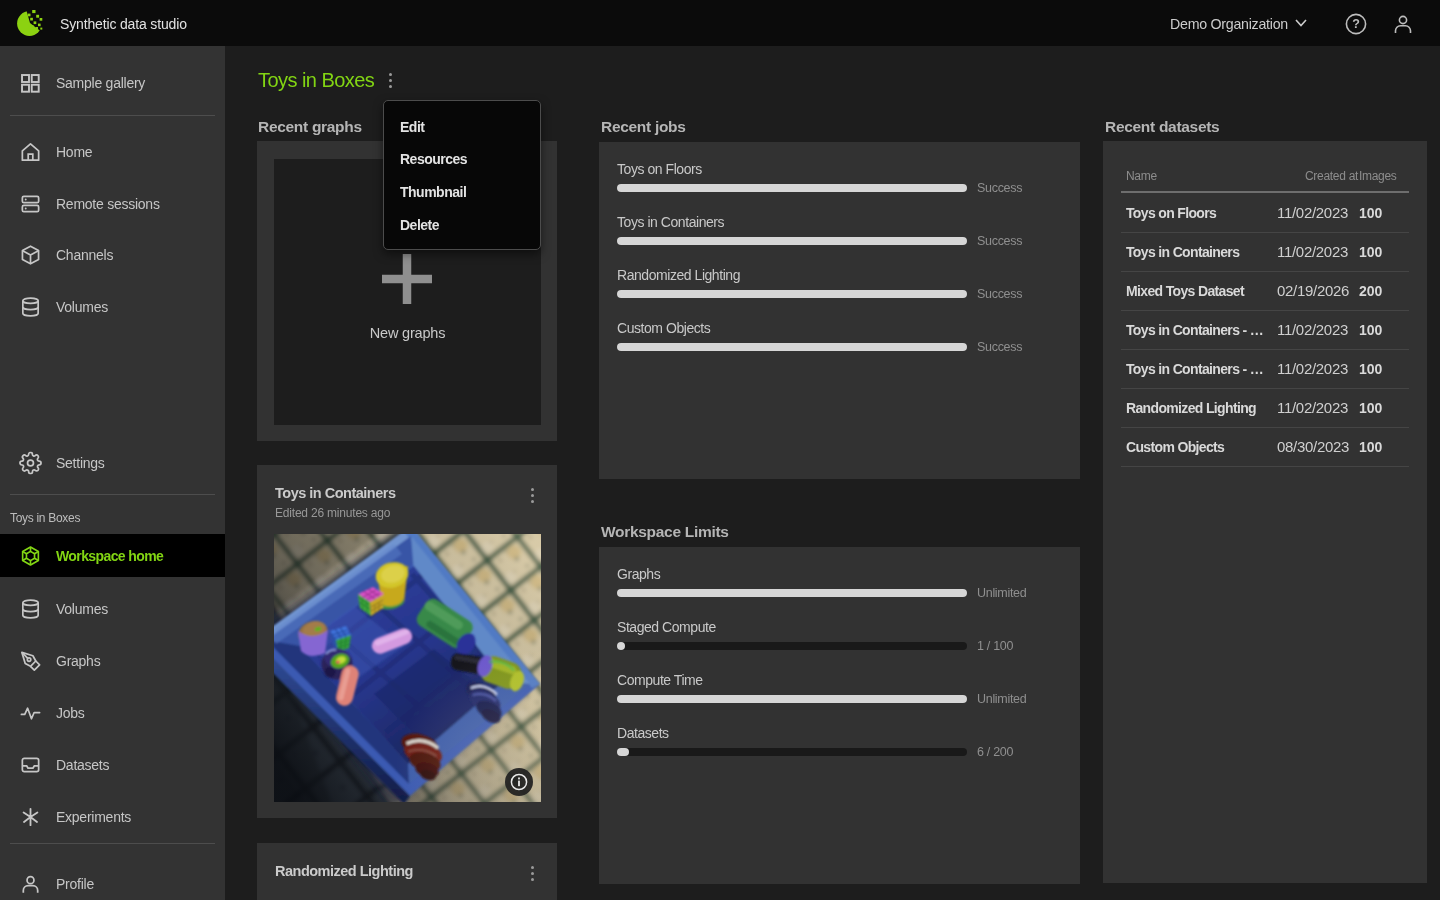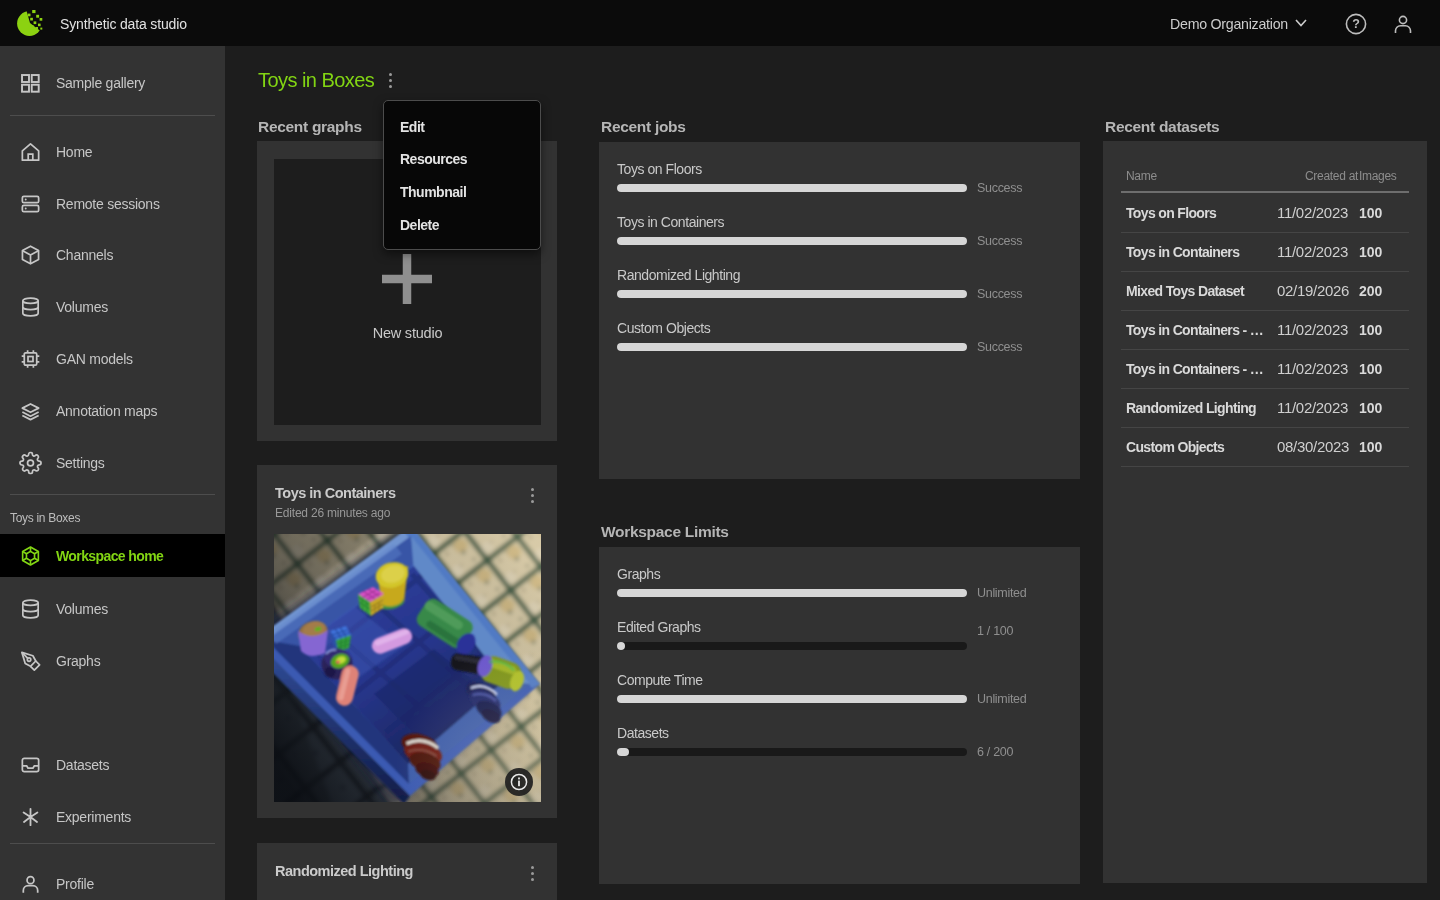--- a/index.html
+++ b/index.html
@@ -115,36 +115,20 @@
     <span class="lbl">Remote sessions</span>
   </div>
   <div class="sitem " style="top:235px;">
     <svg width="23" height="23" viewBox="0 0 24 24" fill="none" stroke="#c6c6c6" stroke-width="1.8">
         <ellipse cx="12" cy="5.5" rx="8" ry="2.8"></ellipse>
         <path d="M4 5.5 V18.5 c0 1.55 3.58 2.8 8 2.8 s8 -1.25 8 -2.8 V5.5"></path>
         <path d="M4 12 c0 1.55 3.58 2.8 8 2.8 s8 -1.25 8 -2.8"></path>
       </svg>
     <span class="lbl">Volumes</span>
   </div>
-  <div class="sitem " style="top:287px;">
-    <svg width="23" height="23" viewBox="0 0 24 24" fill="none" stroke="#c6c6c6" stroke-width="1.8">
-        <rect x="5.5" y="5.5" width="13" height="13" rx="1.5"></rect>
-        <rect x="9.4" y="9.4" width="5.2" height="5.2"></rect>
-        <path d="M9 5.4 V2.8 M15 5.4 V2.8 M9 21.2 V18.6 M15 21.2 V18.6 M5.4 9 H2.8 M5.4 15 H2.8 M21.2 9 H18.6 M21.2 15 H18.6"></path>
-      </svg>
-    <span class="lbl">GAN models</span>
-  </div>
-  <div class="sitem " style="top:339px;">
-    <svg width="23" height="23" viewBox="0 0 24 24" fill="none" stroke="#c6c6c6" stroke-width="1.8" stroke-linejoin="round">
-        <path d="M3.5 9 L12 4.6 L20.5 9 L12 13.4 Z"></path>
-        <path d="M3.5 13 L12 17.4 L20.5 13"></path>
-        <path d="M3.5 16.6 L12 21 L20.5 16.6"></path>
-      </svg>
-    <span class="lbl">Annotation maps</span>
-  </div>
   <div class="sitem " style="top:391px;">
     <svg width="23" height="23" viewBox="0 0 24 24" fill="none" stroke="#c6c6c6" stroke-width="1.8">
         <circle cx="12" cy="12" r="3.1"></circle>
         <path d="M19.4 15 a1.65 1.65 0 0 0 .33 1.82 l.06 .06 a2 2 0 1 1 -2.83 2.83 l-.06 -.06 a1.65 1.65 0 0 0 -1.82 -.33 a1.65 1.65 0 0 0 -1 1.51 V21 a2 2 0 1 1 -4 0 v-.09 A1.65 1.65 0 0 0 9 19.4 a1.65 1.65 0 0 0 -1.82 .33 l-.06 .06 a2 2 0 1 1 -2.83 -2.83 l.06 -.06 a1.65 1.65 0 0 0 .33 -1.82 a1.65 1.65 0 0 0 -1.51 -1 H3 a2 2 0 1 1 0 -4 h.09 A1.65 1.65 0 0 0 4.6 9 a1.65 1.65 0 0 0 -.33 -1.82 l-.06 -.06 a2 2 0 1 1 2.83 -2.83 l.06 .06 a1.65 1.65 0 0 0 1.82 .33 H9 a1.65 1.65 0 0 0 1 -1.51 V3 a2 2 0 1 1 4 0 v.09 a1.65 1.65 0 0 0 1 1.51 a1.65 1.65 0 0 0 1.82 -.33 l.06 -.06 a2 2 0 1 1 2.83 2.83 l-.06 .06 a1.65 1.65 0 0 0 -.33 1.82 V9 a1.65 1.65 0 0 0 1.51 1 H21 a2 2 0 1 1 0 4 h-.09 a1.65 1.65 0 0 0 -1.51 1 Z"></path>
       </svg>
     <span class="lbl">Settings</span>
   </div>
   <div class="sdiv" style="top:448px;"></div>
   <div id="wslabel">Toys in Boxes</div>
   <div class="sitem sactive" style="top:488px; height:43px;">
@@ -165,20 +149,26 @@
   </div>
   <div class="sitem " style="top:588.5px;">
     <svg width="23" height="23" viewBox="0 0 24 24" fill="none" stroke="#c6c6c6" stroke-width="1.8" stroke-linejoin="round">
         <path d="M3 3 L14.5 6.5 L17.5 12 L12 17.5 L6.5 14.5 Z"></path>
         <path d="M12 17.5 L16 21.5 L21.5 16 L17.5 12"></path>
         <circle cx="10.5" cy="10.5" r="1.8"></circle>
         <path d="M3.5 3.5 L9.2 9.2"></path>
       </svg>
     <span class="lbl">Graphs</span>
   </div>
+  <div class="sitem " style="top:640.5px;">
+    <svg width="23" height="23" viewBox="0 0 24 24" fill="none" stroke="#c6c6c6" stroke-width="1.8">
+        <path d="M2.5 13.5 H6 L9 7 L13 18 L15.8 11.5 H21.5" stroke-linejoin="round" stroke-linecap="round"></path>
+      </svg>
+    <span class="lbl">Jobs</span>
+  </div>
   <div class="sitem " style="top:692.5px;">
     <svg width="23" height="23" viewBox="0 0 24 24" fill="none" stroke="#c6c6c6" stroke-width="1.8">
         <rect x="3.5" y="5" width="17" height="14" rx="2"></rect>
         <path d="M3.5 13 H8 l1.4 2.2 h5.2 L16 13 h4.5"></path>
       </svg>
     <span class="lbl">Datasets</span>
   </div>
   <div class="sitem " style="top:744.5px;">
     <svg width="23" height="23" viewBox="0 0 24 24" fill="none" stroke="#c6c6c6" stroke-width="1.9" stroke-linecap="round">
         <path d="M12 3.5 V12 M12 12 L4.8 7.2 M12 12 L19.2 7.2 M12 12 L5.2 17.2 M12 12 L18.8 17.2 M12 12 V20.5"></path>
@@ -204,21 +194,21 @@
 <div class="h2" style="left:258px; top:117px;">Recent graphs</div>
 <div class="h2" style="left:601px; top:117px;">Recent jobs</div>
 <div class="h2" style="left:601px; top:522px;">Workspace Limits</div>
 <div class="h2" style="left:1105px; top:117px;">Recent datasets</div>
 
 <div class="panel" style="left:257px; top:141px; width:300px; height:300px;">
   <div id="inner-new">
     <svg id="plus" width="52" height="52" viewBox="0 0 52 52">
         <path d="M26 1 V51 M1 26 H51" stroke="#8f8f8f" stroke-width="8.5"></path>
       </svg>
-    <div id="newgraph-lbl">New studio</div>
+    <div id="newgraph-lbl">New graphs</div>
   </div>
 </div>
 
 <div class="panel" style="left:257px; top:465px; width:300px; height:353px;">
   <div class="cardtitle" style="top:19px;">Toys in Containers</div>
   <div class="cardsub" style="top:41px;">Edited 26 minutes ago</div>
   <div class="dots3" style="left:274px; top:23px;">
       <span></span>
       <span></span>
       <span></span>
@@ -435,25 +425,25 @@
       <span class="fill" style="width:350px;"></span>
     </div>
   <div class="barval" style="top:197px;">Success</div>
 </div>
 <div class="panel" style="left:599px; top:547px; width:481px; height:337px;">
   <div class="rowlbl" style="top:18px;">Graphs</div>
   <div class="bar" style="top:42px;">
       <span class="fill" style="width:350px;"></span>
     </div>
   <div class="barval" style="top:38px;">Unlimited</div>
-  <div class="rowlbl" style="top:71px;">Edited Graphs</div>
+  <div class="rowlbl" style="top:71px;">Staged Compute</div>
   <div class="bar" style="top:95px;">
       <span class="fill" style="width:8px;"></span>
     </div>
-  <div class="barval" style="top:76px;">1 / 100</div>
+  <div class="barval" style="top:91px;">1 / 100</div>
   <div class="rowlbl" style="top:124px;text-align:right;">Compute Time</div>
   <div class="bar" style="top:148px;">
       <span class="fill" style="width:350px;"></span>
     </div>
   <div class="barval" style="top:144px;">Unlimited</div>
   <div class="rowlbl" style="top:177px;">Datasets</div>
   <div class="bar" style="top:201px;">
       <span class="fill" style="width:12px;"></span>
     </div>
   <div class="barval" style="top:197px;">6 / 200</div>

